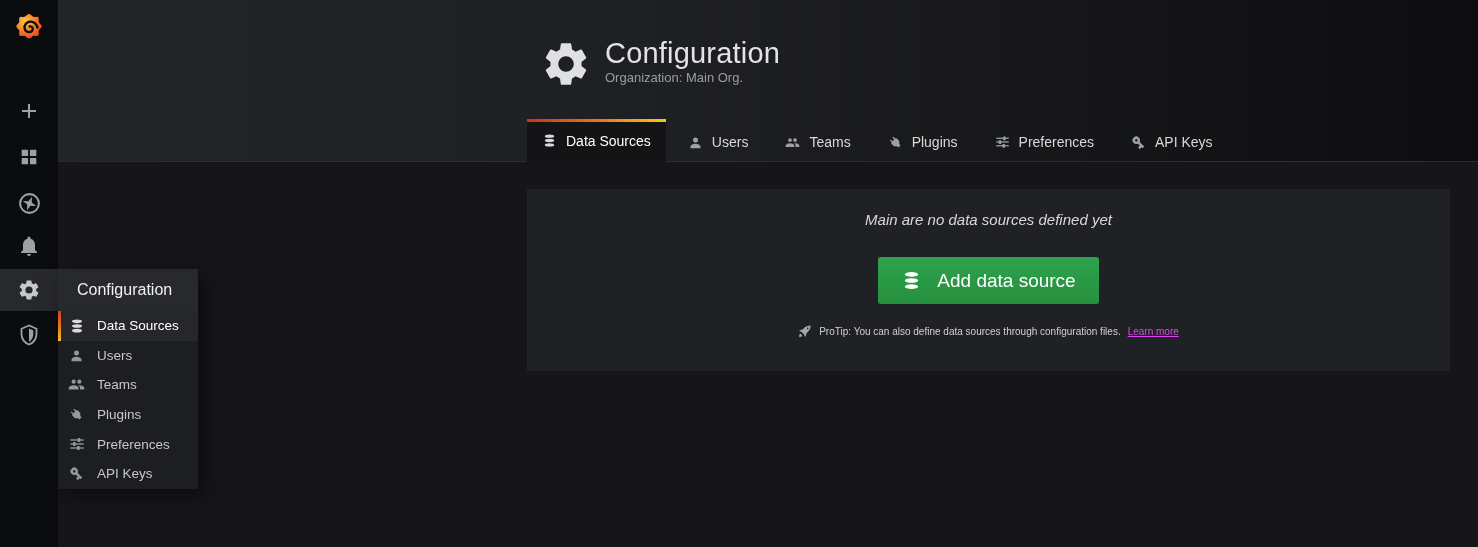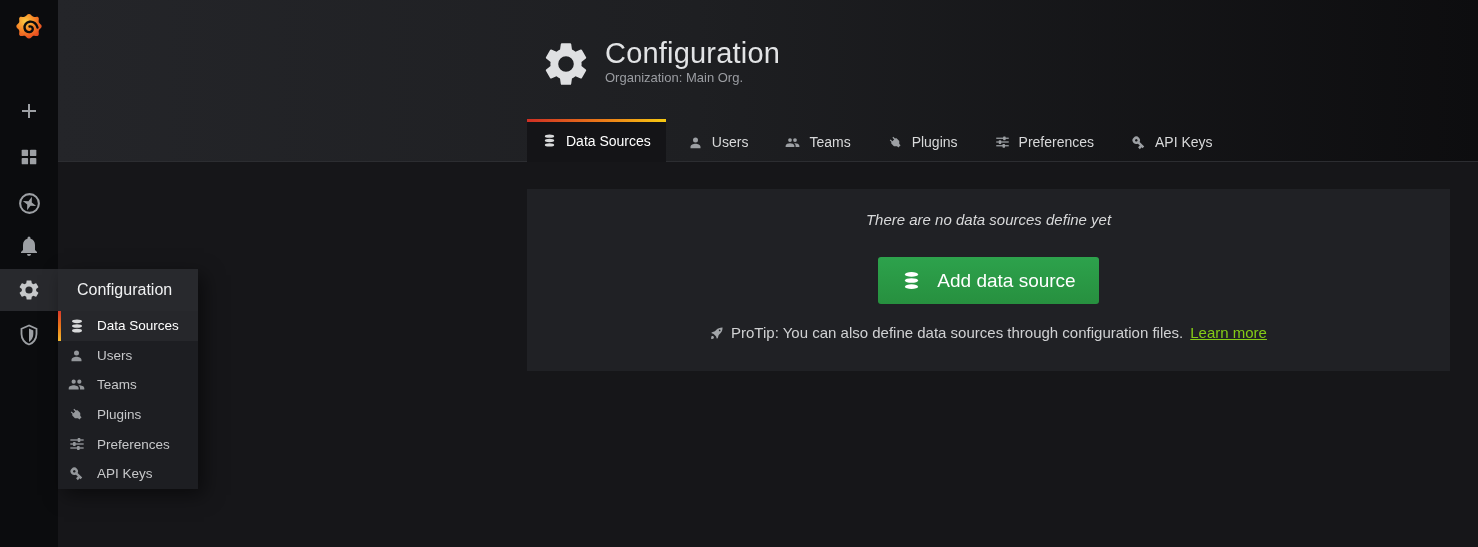--- a/index.html
+++ b/index.html
@@ -101,25 +101,25 @@
     margin-top:29px;
     display:inline-flex; align-items:center; gap:15px;
     height:47px; padding:0 23px;
     background:linear-gradient(180deg,#2da24c 0%,#27903f 100%);
     border:none; border-radius:3px; cursor:pointer;
     color:#fff; font-size:19px; font-weight:500;
     font-family:"Liberation Sans", sans-serif;
   }
   .add-btn .bicon { width:21px; height:21px; }
   .protip {
-    margin-top:20px; font-size:15px; color:#d0d1d3;
+    margin-top:20px; font-size:10px; color:#d0d1d3;
     display:flex; align-items:center; justify-content:center; gap:7px;
   }
   .protip .picon { width:14px; height:14px; color:#a2a5a9; }
-  .protip a { color:#84cc16; text-decoration:underline; cursor:pointer; }
+  .protip a { color:#d946ef; text-decoration:underline; cursor:pointer; }
 </style>
 </head>
 <body>
 
 <aside class="sidebar">
   <div class="logo">
     <svg width="34" height="34" viewBox="0 0 34 34">
       <defs>
         <radialGradient id="glogo" cx="35%" cy="30%" r="80%">
           <stop offset="0%" stop-color="#fbcb43"></stop>
@@ -303,21 +303,21 @@
             </g>
           </svg>
       </span>
       <span>API Keys</span>
     </div>
   </nav>
 </header>
 
 <main>
   <section class="panel">
-    <p class="empty-msg">There are no data sources define yet</p>
+    <p class="empty-msg">Main are no data sources defined yet</p>
 
     <button class="add-btn">
       <span class="bicon">
         <svg width="21" height="21" viewBox="0 0 24 24" fill="#ffffff">
             <ellipse cx="12" cy="5" rx="7.5" ry="2.7"></ellipse>
             <ellipse cx="12" cy="12" rx="7.5" ry="2.7"></ellipse>
             <ellipse cx="12" cy="19" rx="7.5" ry="2.7"></ellipse>
           </svg>
       </span>
       <span>Add data source</span>

